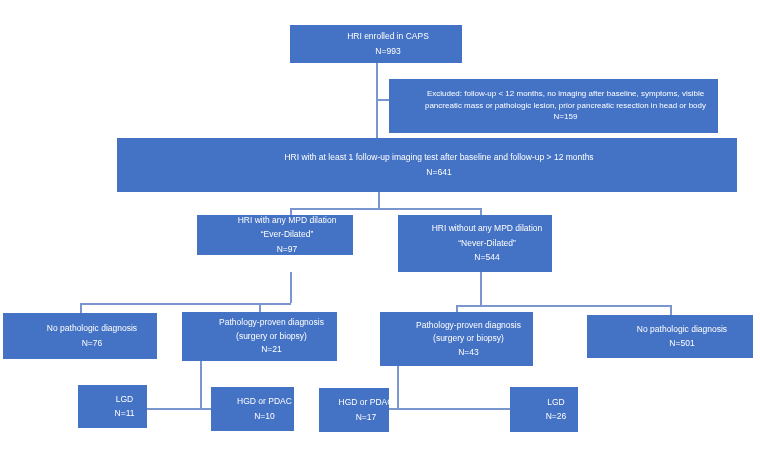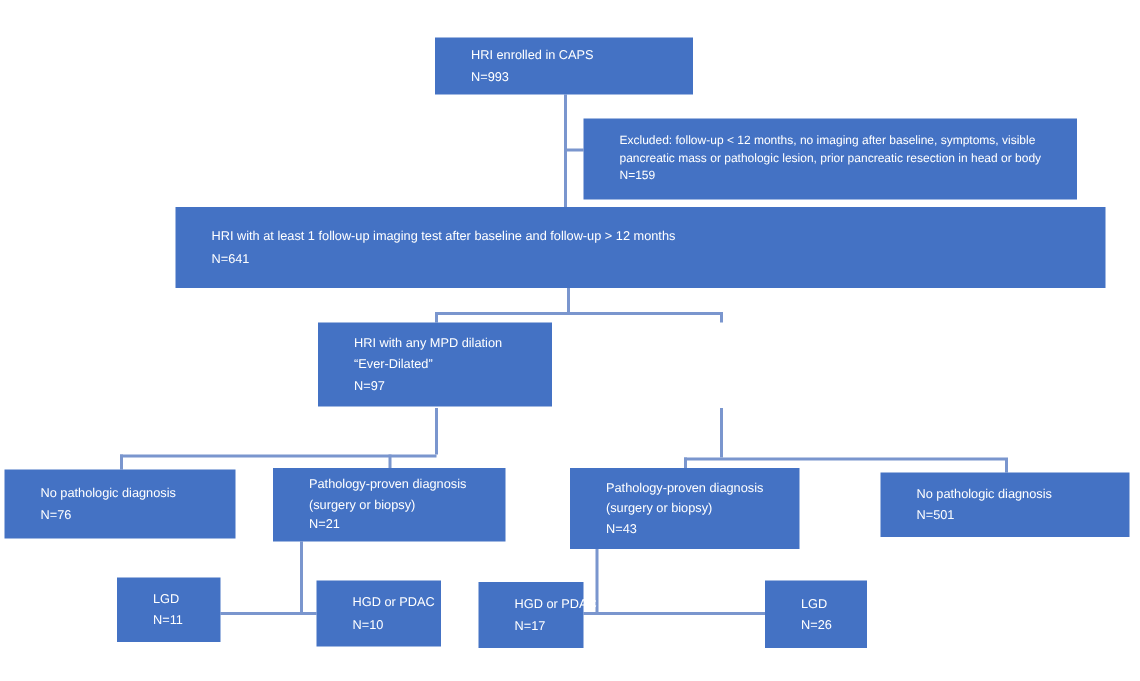--- a/index.html
+++ b/index.html
@@ -2,31 +2,31 @@
 <html style="--node-fill: #4472C4; --node-text: #ffffff; --connector: #7a96ce;"><head>
 <meta charset="utf-8">
 <style>
   html,body { margin:0; padding:0; background:#ffffff; }
   .stage {
     position:relative; width:760px; height:454px; background:#ffffff;
     font-family:"Liberation Sans", sans-serif; overflow:hidden;
   }
   .node {
     position:absolute; background:var(--node-fill,#4472C4); color:var(--node-text,#ffffff);
-    display:flex; flex-direction:column; align-items:flex-start; justify-content:center;
+    display:flex; flex-direction:column; align-items:center; justify-content:center;
     text-align:center; font-size:8.5px; gap:5px; box-sizing:border-box;padding-left:24px;
   }
   .node span { white-space:nowrap; display:block; line-height:1.1; }
   .cline { position:absolute; background:var(--connector,#7a96ce); }
 
   
   .n-enrolled   { left:290px; top:25px;  width:172px; height:38px; }
   .n-excluded   { left:389px; top:79px;  width:329px; height:54px; font-size:8px; gap:3px; }
   .n-followup   { left:117px; top:138px; width:620px; height:54px; }
-  .n-ever       { left:212px; top:215px; width:156px; height:56px; }
+  .n-ever       { left:197px; top:215px; width:156px; height:40px; }
   .n-never      { left:398px; top:215px; width:154px; height:57px; }
   .n-nopath76   { left:3px;   top:313px; width:154px; height:46px; }
   .n-path21     { left:182px; top:312px; width:155px; height:49px; gap:4px; }
   .n-path43     { left:380px; top:312px; width:153px; height:54px; gap:4px; }
   .n-nopath501  { left:587px; top:315px; width:166px; height:43px; }
   .n-lgd11      { left:78px;  top:385px; width:69px;  height:43px; }
   .n-hgd10      { left:211px; top:387px; width:83px;  height:44px; }
   .n-hgd17      { left:319px; top:388px; width:70px;  height:44px; }
   .n-lgd26      { left:510px; top:387px; width:68px;  height:45px; }
 
@@ -89,20 +89,25 @@
     <span>HRI with at least 1 follow-up imaging test after baseline and follow-up &gt; 12 months</span>
     <span>N=641</span>
   </div>
 
   <div class="node n-ever">
     <span>HRI with any MPD dilation</span>
     <span>“Ever-Dilated”</span>
     <span>N=97</span>
   </div>
 
+  <div class="node n-never">
+    <span>HRI without any MPD dilation</span>
+    <span>“Never-Dilated”</span>
+    <span>N=544</span>
+  </div>
 
   <div class="node n-nopath76">
     <span>No pathologic diagnosis</span>
     <span>N=76</span>
   </div>
 
   <div class="node n-path21">
     <span>Pathology-proven diagnosis</span>
     <span>(surgery or biopsy)</span>
     <span>N=21</span>

